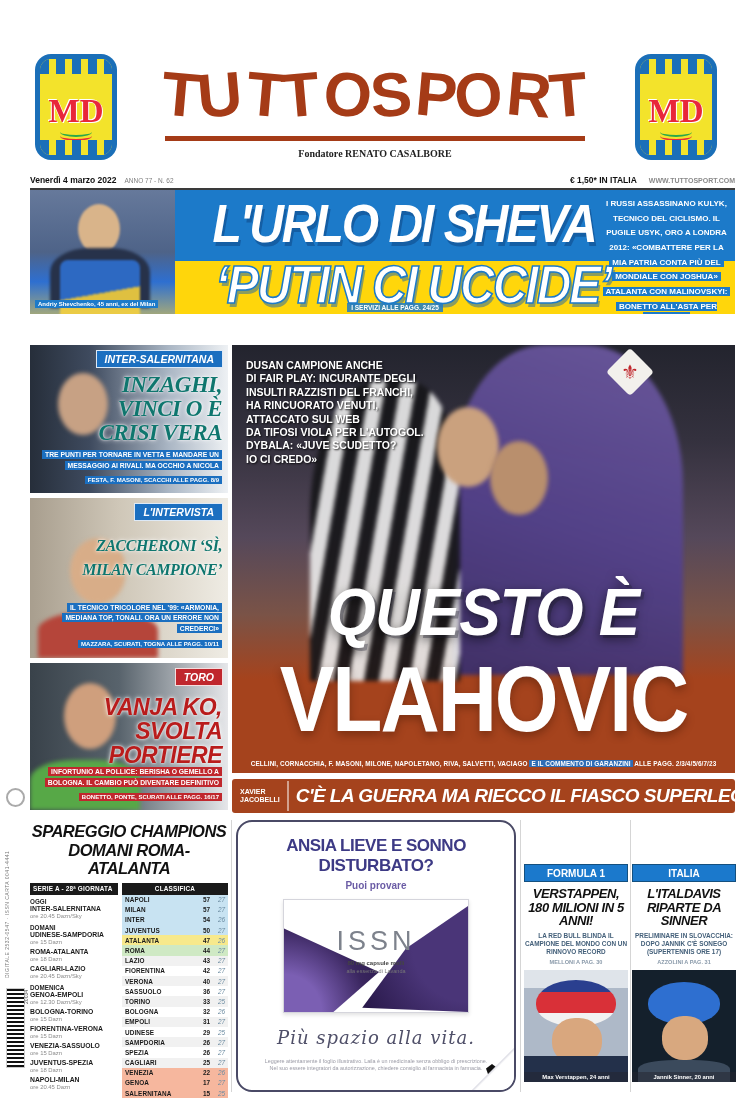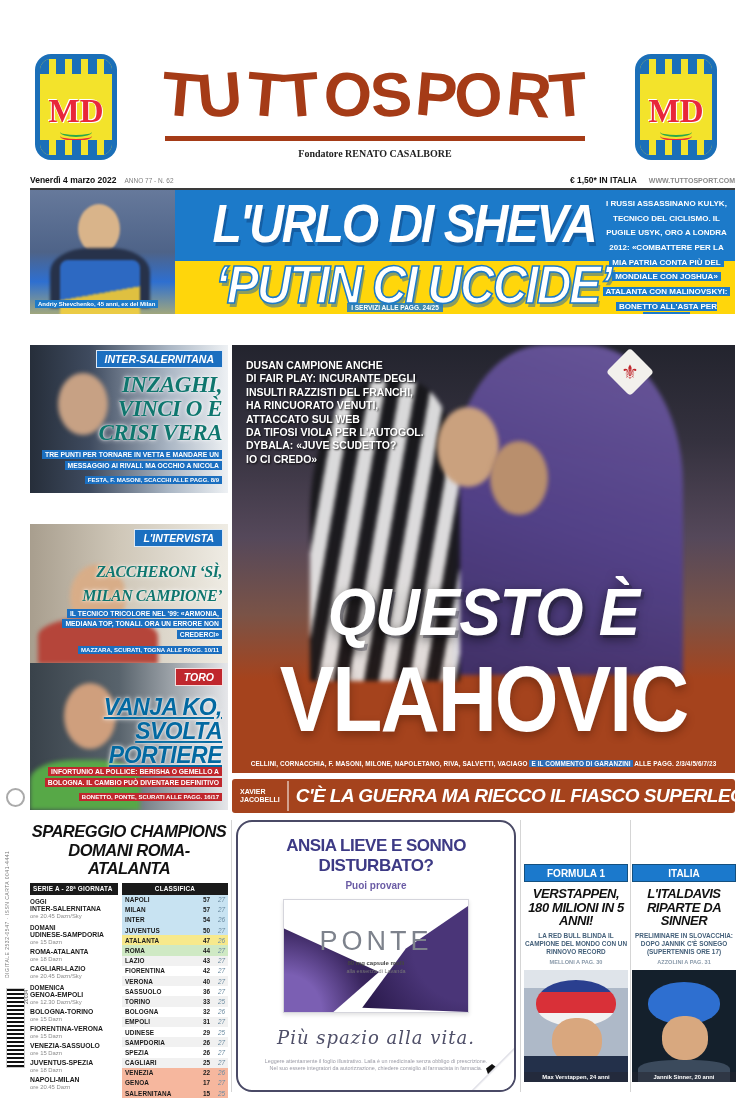--- a/index.html
+++ b/index.html
@@ -49,36 +49,36 @@
           font-size:48px;line-height:56px;font-weight:900;font-style:italic;letter-spacing:-2px;white-space:nowrap;
           -webkit-text-stroke:1.5px #1c7ac9;text-shadow:2px 3px 0 rgba(24,100,180,.5);transform:scaleY(1.12);transform-origin:top;}
   .ban-side{position:absolute;right:2px;top:9px;width:133px;text-align:center;}
   .ban-side .side-line{font-size:8px;line-height:10.5px;font-weight:800;color:#fff;margin-bottom:4.2px;}
   .ban-side .side-line.chip span{background:#1c7ac9;padding:0 3px;}
   .ban-note{position:absolute;left:200px;width:330px;bottom:3px;text-align:center;font-size:6.5px;font-weight:700;color:#fff;}
   .ban-note span{background:rgba(28,122,201,.85);padding:1px 4px;}
 
   
   .lbox{position:absolute;left:30px;width:198px;overflow:hidden;background:#ddd;}
-  .lb1{top:345px;height:148px;} .lb2{top:524px;height:140px;} .lb3{top:663px;height:147px;}
+  .lb1{top:345px;height:148px;} .lb2{top:498px;height:160px;} .lb3{top:663px;height:147px;}
   .ph{position:absolute;inset:0;}
   .ph-inzaghi{background:linear-gradient(90deg,#262e3a 0%,#3e4a5e 30%,#aab6c4 70%,#eef1f4 100%);}
   .ph-inzaghi .face{position:absolute;left:28px;top:28px;width:50px;height:62px;border-radius:50%;background:#c7a184;filter:blur(2px);}
   .ph-zac{background:linear-gradient(90deg,#a89e8e 0%,#cfc7b8 45%,#efece4 100%);}
   .ph-zac .face{position:absolute;left:40px;top:40px;width:56px;height:66px;border-radius:50%;background:#d8ad88;filter:blur(2px);}
   .ph-zac .shirt{position:absolute;left:8px;bottom:0;width:120px;height:46px;border-radius:40% 40% 0 0;background:#b5453a;filter:blur(2px);}
   .ph-vanja{background:linear-gradient(90deg,#39424a 0%,#58636c 45%,#e6e7ea 100%);}
   .ph-vanja .face{position:absolute;left:34px;top:20px;width:52px;height:66px;border-radius:50%;background:#cf9f7d;filter:blur(2px);}
   .ph-vanja .shirt{position:absolute;left:0;bottom:0;width:110px;height:50px;border-radius:40% 40% 0 0;background:#57a847;filter:blur(2px);}
   .lbadge{position:absolute;top:5px;right:5px;font-size:10.5px;font-weight:900;font-style:italic;color:#fff;
           padding:2px 8px;border:1px solid rgba(255,255,255,.85);letter-spacing:0;}
   .lbadge.blue{background:#1b6fc0;} .lbadge.red{background:#c0272d;}
   .lhead{position:absolute;right:6px;text-align:right;font-weight:900;font-style:italic;letter-spacing:-0.5px;
          text-shadow:0 0 5px rgba(255,255,255,.95),0 0 2px rgba(255,255,255,.9);}
-  .lhead.blue{color:#0f766e;font-family:Liberation Serif, serif;} .lhead.red{color:#0369a1;text-decoration:underline;}
+  .lhead.blue{color:#0f766e;font-family:Liberation Serif, serif;} .lhead.red{color:#b91c1c;}
   .lb1 .lhead{top:28px;width:132px;font-size:23px;line-height:24px;}
   .lb2 .lhead{top:36px;width:150px;font-size:16px;line-height:24px;}
   .lb3 .lhead{top:32px;width:130px;font-size:23px;line-height:24px;}
   .lsub{position:absolute;right:6px;width:180px;text-align:right;font-size:6.8px;line-height:10.5px;font-weight:700;color:#fff;}
   .lb1 .lsub{bottom:22px;} .lb2 .lsub{bottom:24px;} .lb3 .lsub{bottom:22px;}
   .lby{position:absolute;right:6px;width:180px;text-align:right;font-size:6px;line-height:9px;font-weight:700;color:#fff;}
   .lb1 .lby{bottom:8px;} .lb2 .lby{bottom:9px;} .lb3 .lby{bottom:8px;}
   .chipb{background:#1b6fc0;padding:1px 3px;-webkit-box-decoration-break:clone;box-decoration-break:clone;}
   .chipr{background:#c0272d;padding:1px 3px;-webkit-box-decoration-break:clone;box-decoration-break:clone;}
 
@@ -445,21 +445,21 @@
       </div>
     </div>
   </div>
 
   <div class="ad">
     <div class="ad-head">ANSIA LIEVE E SONNO DISTURBATO?</div>
     <div class="ad-lead">Puoi provare</div>
     <div class="ad-box">
       <div class="wing-l"></div>
       <div class="wing-r"></div>
-      <div class="ad-brand">PONTE</div>
+      <div class="ad-brand">ISSN</div>
       <div class="ad-sub1">80 mg capsule molli</div>
       <div class="ad-sub2">alla essenza di Lavanda</div>
     </div>
     <div class="ad-tag">Più spazio alla vita.</div>
     <div class="ad-legal">
       <div>Leggere attentamente il foglio illustrativo. Laila è un medicinale senza obbligo di prescrizione.</div>
       <div>Nel suo essere integratori da autorizzazione, chiedere consiglio al farmacista in farmacia.</div>
     </div>
     <div class="ad-mark"></div>
     <div class="ad-fold"></div>

